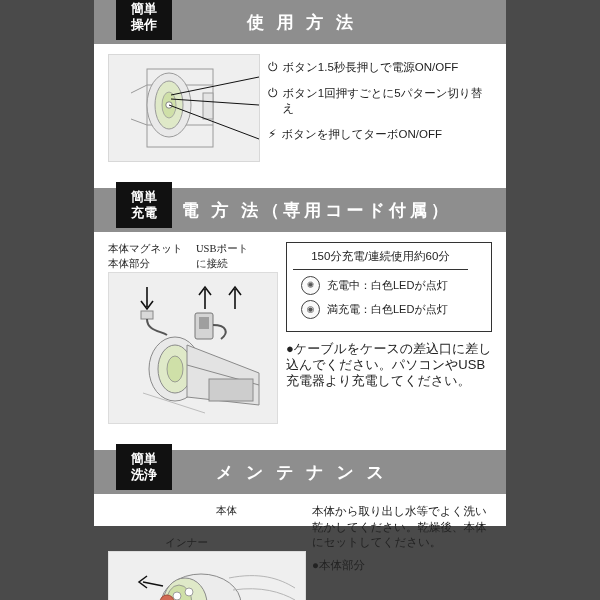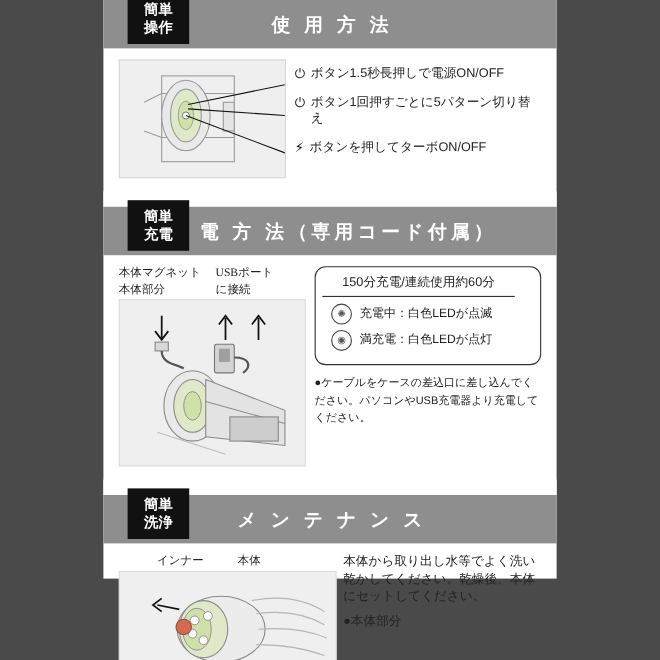--- a/index.html
+++ b/index.html
@@ -52,31 +52,31 @@
 
   
   .s2{display:flex;gap:10px;}
   .s2 .left{flex:0 0 168px;}
   .s2 .right{flex:1;}
   .labrow{display:flex;justify-content:space-between;font-size:10.5px;line-height:13px;margin-bottom:2px;}
   .labrow div{width:50%;}
   .labrow .r{text-align:left;padding-left:8px;font-family:Liberation Serif, serif;}
   .figbox2{position:relative;width:100%;height:150px;background:#efefef;border:1px solid #dcdcdc;margin-top:2px;}
   .panel{
-    border:1px solid #333;border-radius:10px;padding:6px 23px 7px 6px;box-sizing:border-box;
+    border:1px solid #333;border-radius:0;padding:6px 23px 7px 6px;box-sizing:border-box;
   }
   .panel .ptop{
     text-align:center;font-size:11.5px;border-bottom:1px solid #333;padding-bottom:5px;margin-bottom:6px;
   }
   .prow{display:flex;align-items:center;gap:7px;font-size:11px;line-height:15px;margin:5px 0;padding-left:8px;}
   .led{
     width:17px;height:17px;border-radius:50%;border:1px solid #444;flex:0 0 17px;
     display:flex;align-items:center;justify-content:center;font-size:9px;color:#555;background:#fafafa;
   }
-  .note{font-size:10px;line-height:16px;margin-top:9px;}
+  .note{font-size:13px;line-height:16px;margin-top:9px;}
   .note p{margin:0 0 8px 0;}
 
   
   .s3{display:flex;gap:8px;}
   .s3 .left{flex:0 0 196px;}
   .s3 .right{flex:1;font-size:11.5px;line-height:15.5px;}
   .s3 .right p{margin:0 0 7px 0;}
   .figbox3{position:relative;width:100%;height:100px;background:#efefef;border:1px solid #dcdcdc;}
   .smalllab{font-size:10.5px;}
 </style>
@@ -173,21 +173,21 @@
             <rect x="100" y="106" width="44" height="22" fill="#cdcdcd" stroke="#8a8a8a" stroke-width="1"></rect>
             <path d="M34 120 L96 140" stroke="#bdbdbd" stroke-width="1" fill="none"></path>
           </svg>
         </div>
       </div>
       <div class="right">
         <div class="panel">
           <div class="ptop">150分充電/連続使用約60分</div>
           <div class="prow">
             <span class="led">✺</span>
-            <span>充電中：白色LEDが点滅</span>
+            <span>充電中：白色LEDが点灯</span>
           </div>
           <div class="prow">
             <span class="led">◉</span>
             <span>満充電：白色LEDが点灯</span>
           </div>
         </div>
         <div class="note">
           <p>●ケーブルをケースの差込口に差し込んでください。パソコンやUSB充電器より充電してください。</p>
         </div>
       </div>
@@ -201,21 +201,21 @@
       <div class="badge">
         <span>簡単</span>
         <span>洗浄</span>
       </div>
       <div class="htitle">メ ン テ ナ ン ス</div>
     </div>
     <div class="body">
       <div class="s3">
         <div class="left">
           <div class="labrow">
-            <div class="smalllab" style="text-align:center;padding-left:12px;">インナー</div>
+            <div class="smalllab" style="text-align:right;padding-left:12px;margin-top:32px;">インナー</div>
             <div class="smalllab r">本体</div>
           </div>
           <div class="figbox3">
             <svg style="position:absolute;left:0;top:0;width:100%;height:100%;" viewBox="0 0 196 100">
               <path d="M54 34 L34 30 M38 24 L30 30 L38 36" stroke="#111" stroke-width="1.5" fill="none"></path>
               <ellipse cx="92" cy="52" rx="40" ry="30" fill="#ececec" stroke="#8a8a8a" stroke-width="1"></ellipse>
               <ellipse cx="76" cy="52" rx="22" ry="26" fill="#dfe9c8" stroke="#8a8a8a" stroke-width="1"></ellipse>
               <ellipse cx="70" cy="52" rx="13" ry="19" fill="#cfe0a8" stroke="#8a8a8a" stroke-width="0.8"></ellipse>
               <circle cx="68" cy="44" r="4" fill="#fff" stroke="#888" stroke-width="0.8"></circle>
               <circle cx="66" cy="56" r="4" fill="#fff" stroke="#888" stroke-width="0.8"></circle>

